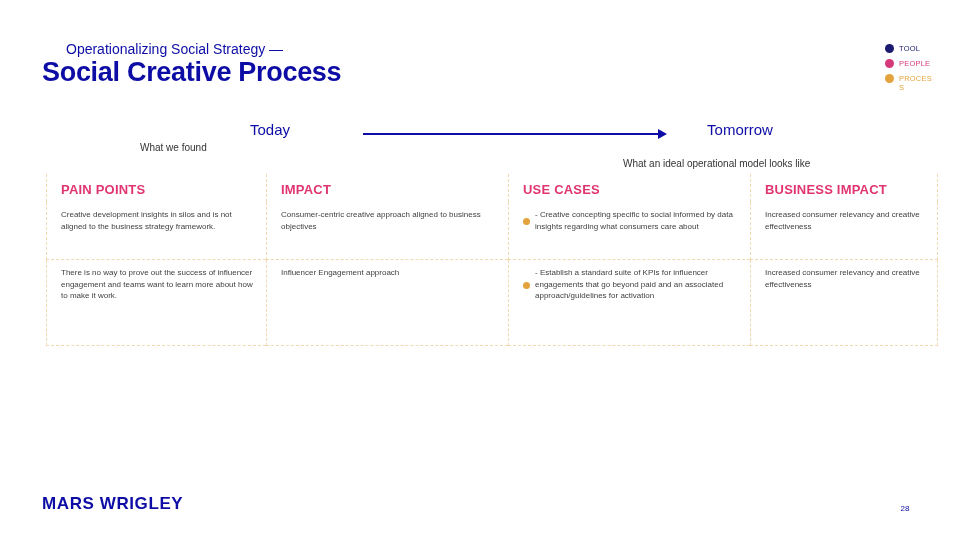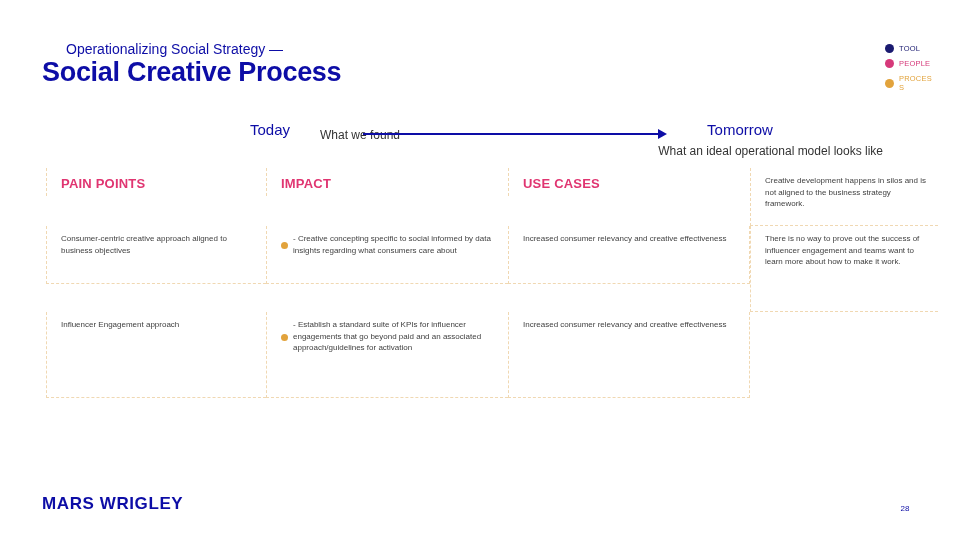--- a/index.html
+++ b/index.html
@@ -20,58 +20,58 @@
   .title {
     position: absolute; left: 42px; top: 57px;
     font-size: 27px; font-weight: 700; color: #0d0da6;
     letter-spacing: -0.3px;
   }
 
   
   .legend {
     position: absolute; left: 866px; top: 44px; width: 70px;
   }
-  .legend-row { display: flex; align-items: center; margin-bottom: 5px; padding-left: 19px; }
+  .legend-row { display: flex; align-items: flex-start; margin-bottom: 5px; padding-left: 19px; }
   .legend-dot {
     width: 9px; height: 9px; border-radius: 50%;
     flex: 0 0 auto; margin-right: 5px; margin-top: 0px;
   }
   .legend-label {
     font-size: 7.5px; font-weight: 500; letter-spacing: 0.2px;
     width: 36px; word-break: break-all; line-height: 1.3;
   }
 
   
   .tl-label {
     position: absolute; top: 121px; width: 160px;
     text-align: center; font-size: 15px; color: #0d0da6;
   }
   .tl-today { left: 190px; }
   .tl-tomorrow { left: 660px; }
   .tl-sub {
-    position: absolute; top: 128px; width: 260px;
-    text-align: right; font-size: 12px; color: #333333;
+    position: absolute; top: 142px; width: 260px;
+    text-align: left; font-size: 10px; color: #333333;
   }
   .tl-sub-today { left: 140px; }
   .tl-sub-tomorrow { left: 623px; margin-top: 16px; }
   .tl-arrow-line {
     position: absolute; left: 363px; top: 133px;
     width: 296px; height: 2px; background: #0d0da6;
   }
   .tl-arrow-head {
     position: absolute; left: 658px; top: 129px;
     width: 0; height: 0;
     border-left: 9px solid #0d0da6;
     border-top: 5px solid transparent;
     border-bottom: 5px solid transparent;
   }
 
   
   .matrix {
-    position: absolute; left: 46px; top: 168px;
+    position: absolute; left: 46px; top: 174px;
     display: grid;
     grid-template-columns: 220px 242px 242px 188px;
     width: 892px;
   }
   .cell {
     border-left: 1px dashed #f0d8b2;
     border-bottom: 1px dashed #f0d8b2;
     padding: 7px 12px 7px 14px;
   }
   .cell.last-col { border-right: 1px dashed #f0d8b2; }
@@ -130,23 +130,24 @@
 <div class="tl-arrow-line"></div>
 <div class="tl-arrow-head"></div>
 <div class="tl-label tl-tomorrow">Tomorrow</div>
 <div class="tl-sub tl-sub-tomorrow">What an ideal operational model looks like</div>
 
 <div class="matrix">
 
   <div class="cell hdr"><span class="hdr-text">PAIN POINTS</span></div>
   <div class="cell hdr"><span class="hdr-text">IMPACT</span></div>
   <div class="cell hdr"><span class="hdr-text">USE CASES</span></div>
+  <div class="cell hdr last-col"><span class="hdr-text">BUSINESS IMPACT</span></div>
 
   <div class="cell r1">
-      <div class="body-text">Creative development happens in silos and is not aligned to the business strategy framework.</div>
+      <div class="body-text">Creative development insights in silos and is not aligned to the business strategy framework.</div>
     </div>
   <div class="cell r1">
       <div class="body-text">Consumer-centric creative approach aligned to business objectives</div>
     </div>
   <div class="cell r1">
     <div class="uc-item">
       <span class="uc-dot" style="background: rgb(226, 163, 60);"></span>
       <span class="body-text">- Creative concepting specific to social informed by data insights regarding what consumers care about</span>
     </div>
   </div>

